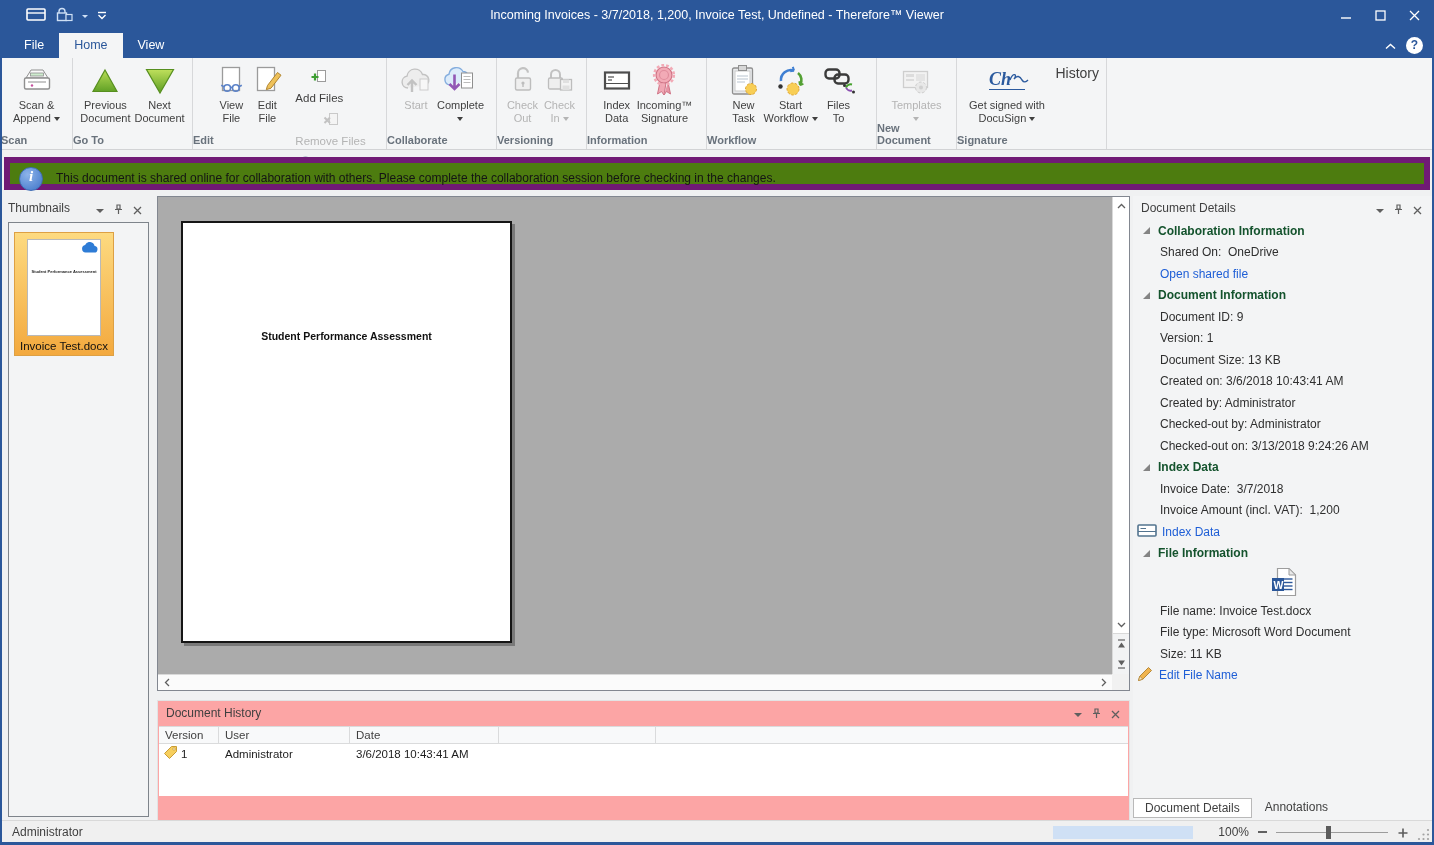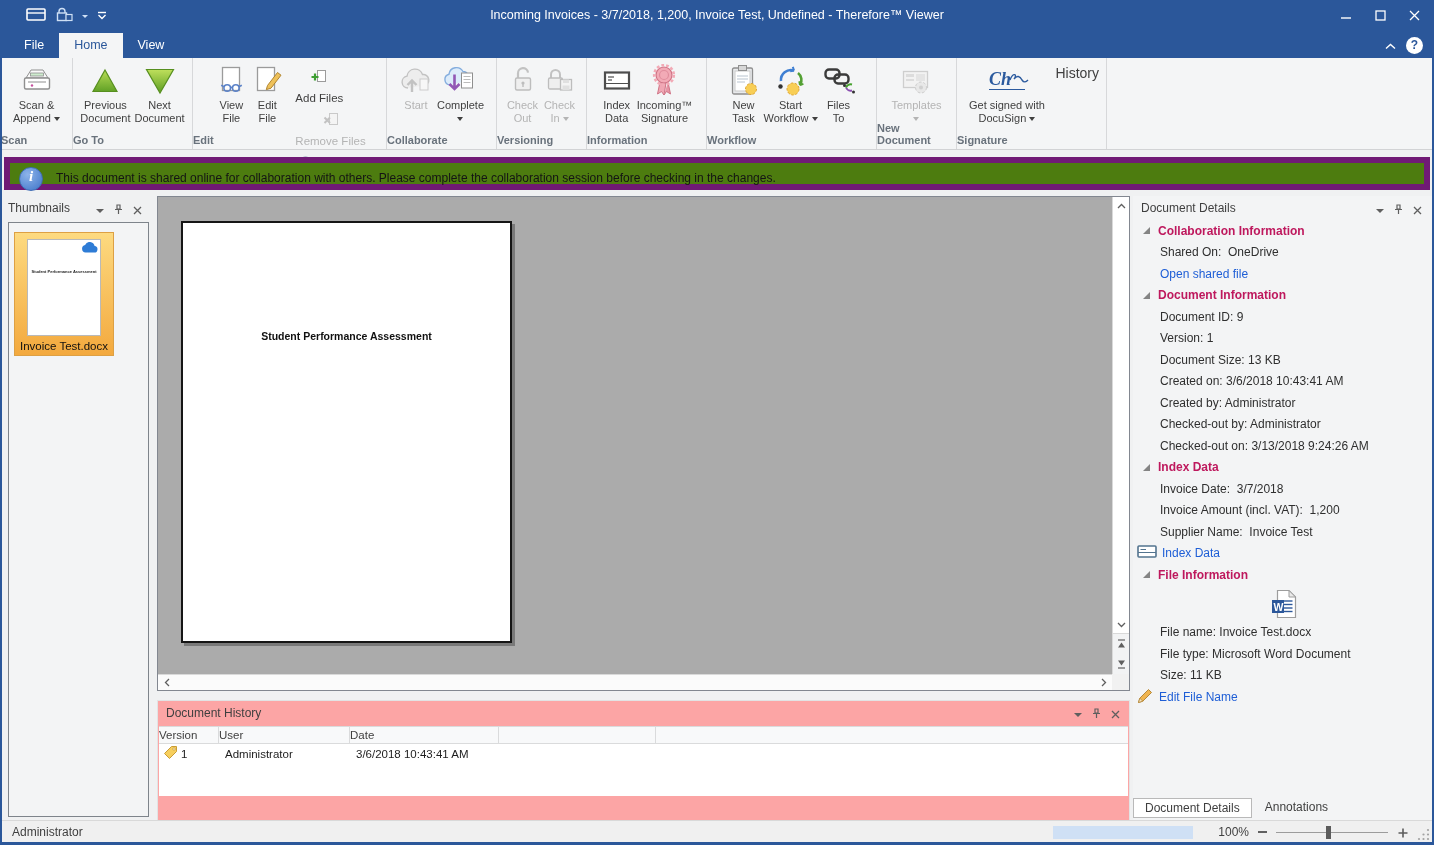--- a/index.html
+++ b/index.html
@@ -75,37 +75,37 @@
   .vextra { position:absolute; right:0; top:437px; width:17px; height:40px; background:#f2f3f4; border-left:1px solid #d9d9d9; }
   .vx { position:absolute; left:0; width:16px; height:20px; display:flex; align-items:center; justify-content:center; }
   .hscroll { position:absolute; left:0; bottom:0; height:16px; right:17px; background:#fbfbfb; border-top:1px solid #d9d9d9; }
   .hbtn { position:absolute; top:0; width:17px; height:15px; display:flex; align-items:center; justify-content:center; }
   .corner { position:absolute; right:0; bottom:0; width:17px; height:16px; background:#f1f1f1; }
 
   
   .history { position:absolute; left:157px; top:700px; width:973px; height:144px; background:#fca5a5; border:1px solid #e2e3e4; }
   .history .picons { right:9px; top:7px; }
   .h-cols { position:absolute; left:1px; right:1px; top:25px; height:18px; display:flex; background:#f8f9fa; border-top:1px solid #dadbdc; border-bottom:1px solid #dadbdc; }
-  .h-col { line-height:16px; font-size:11.5px; color:#3f3f3f; border-right:1px solid #dadbdc; }
+  .h-col { padding-left:6px; line-height:16px; font-size:11.5px; color:#3f3f3f; border-right:1px solid #dadbdc; }
   .hc1{width:60px}.hc2{width:131px}.hc3{width:149px}.hc4{width:157px}
   .h-list { position:absolute; left:1px; right:1px; top:43px; height:52px; background:#fff; }
   .h-row { display:flex; height:19px; align-items:center; font-size:11.5px; color:#1d1d1d; }
   .h-cell { padding-left:6px; }
   .h-cell.v { width:60px; display:flex; align-items:center; gap:3px; padding-left:4px; }
   .h-cell.u { width:131px; }
   .h-cell.d { width:149px; }
   .h-tabs { position:absolute; left:3px; bottom:2px; display:flex; gap:2px; }
 
   
   .details { position:absolute; left:1133px; top:196px; width:301px; height:624px; background:#f3f4f5; }
   .details .picons { right:12px; }
   .d-body { position:absolute; left:0; right:0; top:24px; bottom:26px; }
   .drow { height:21.5px; display:flex; align-items:center; font-size:12px; color:#2f2f2f; }
   .drow span { white-space:pre; }
-  .drow.sec { font-weight:bold; color:#be185d; }
+  .drow.sec { font-weight:bold; color:#14532d; }
   .exp { width:0; height:0; border-left:7px solid transparent; border-bottom:7px solid #848484; margin-left:10px; margin-right:8px; }
   .drow.item { padding-left:27px; }
   .linkk { color:#1e5ed6; }
   .drow.linkrow { padding-left:4px; gap:5px; }
   .drow.iconrow { height:36px; justify-content:center; }
   .d-tabs { position:absolute; left:0; bottom:2px; display:flex; gap:2px; }
 
   
   .status { position:absolute; left:0; top:820px; width:100%; height:25px; background:#f0f0f0; border-top:1px solid #d9d9d9; }
   .st-user { position:absolute; left:12px; top:0; line-height:22px; font-size:12px; color:#3f3f3f; }
@@ -617,23 +617,20 @@
         </div>
       <div class="drow sec">
           <i class="exp"></i>
           <span>Index Data</span>
         </div>
       <div class="drow item">
           <span>Invoice Date:  3/7/2018</span>
         </div>
       <div class="drow item">
           <span>Invoice Amount (incl. VAT):  1,200</span>
-        </div>
-      <div class="drow item">
-          <span>Supplier Name:  Invoice Test</span>
         </div>
       <div class="drow linkrow">
           <span><svg width="20" height="13" viewBox="0 0 20 13">
               <rect x="1" y="1" width="18" height="11" rx="1" fill="#fff" stroke="#53748f" stroke-width="1.6"></rect>
               <line x1="3.5" y1="4.5" x2="9" y2="4.5" stroke="#53748f"></line>
               <line x1="1" y1="7.5" x2="19" y2="7.5" stroke="#53748f"></line>
             </svg></span>
           <span class="linkk">Index Data</span>
         </div>
       <div class="drow sec">

